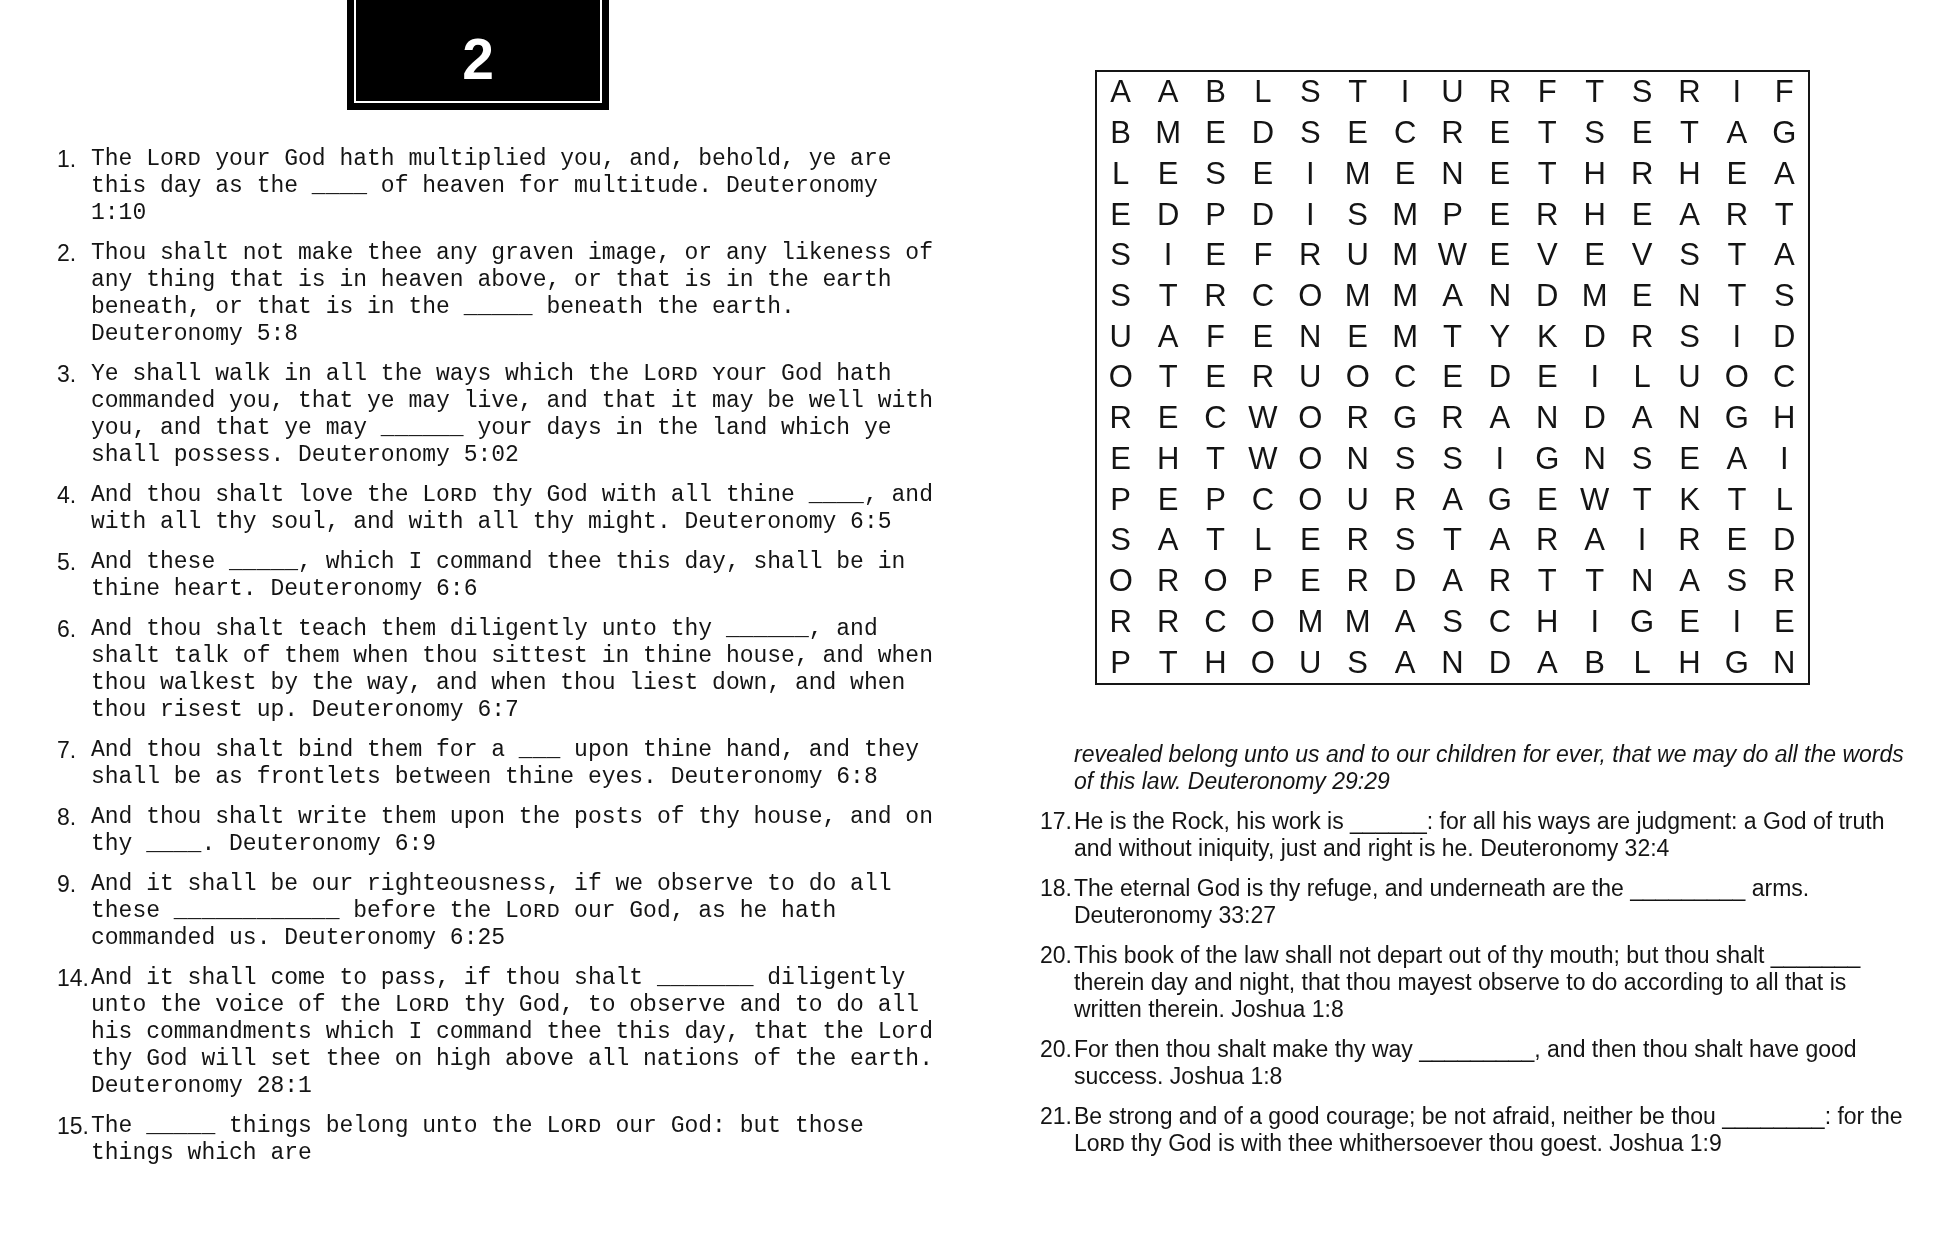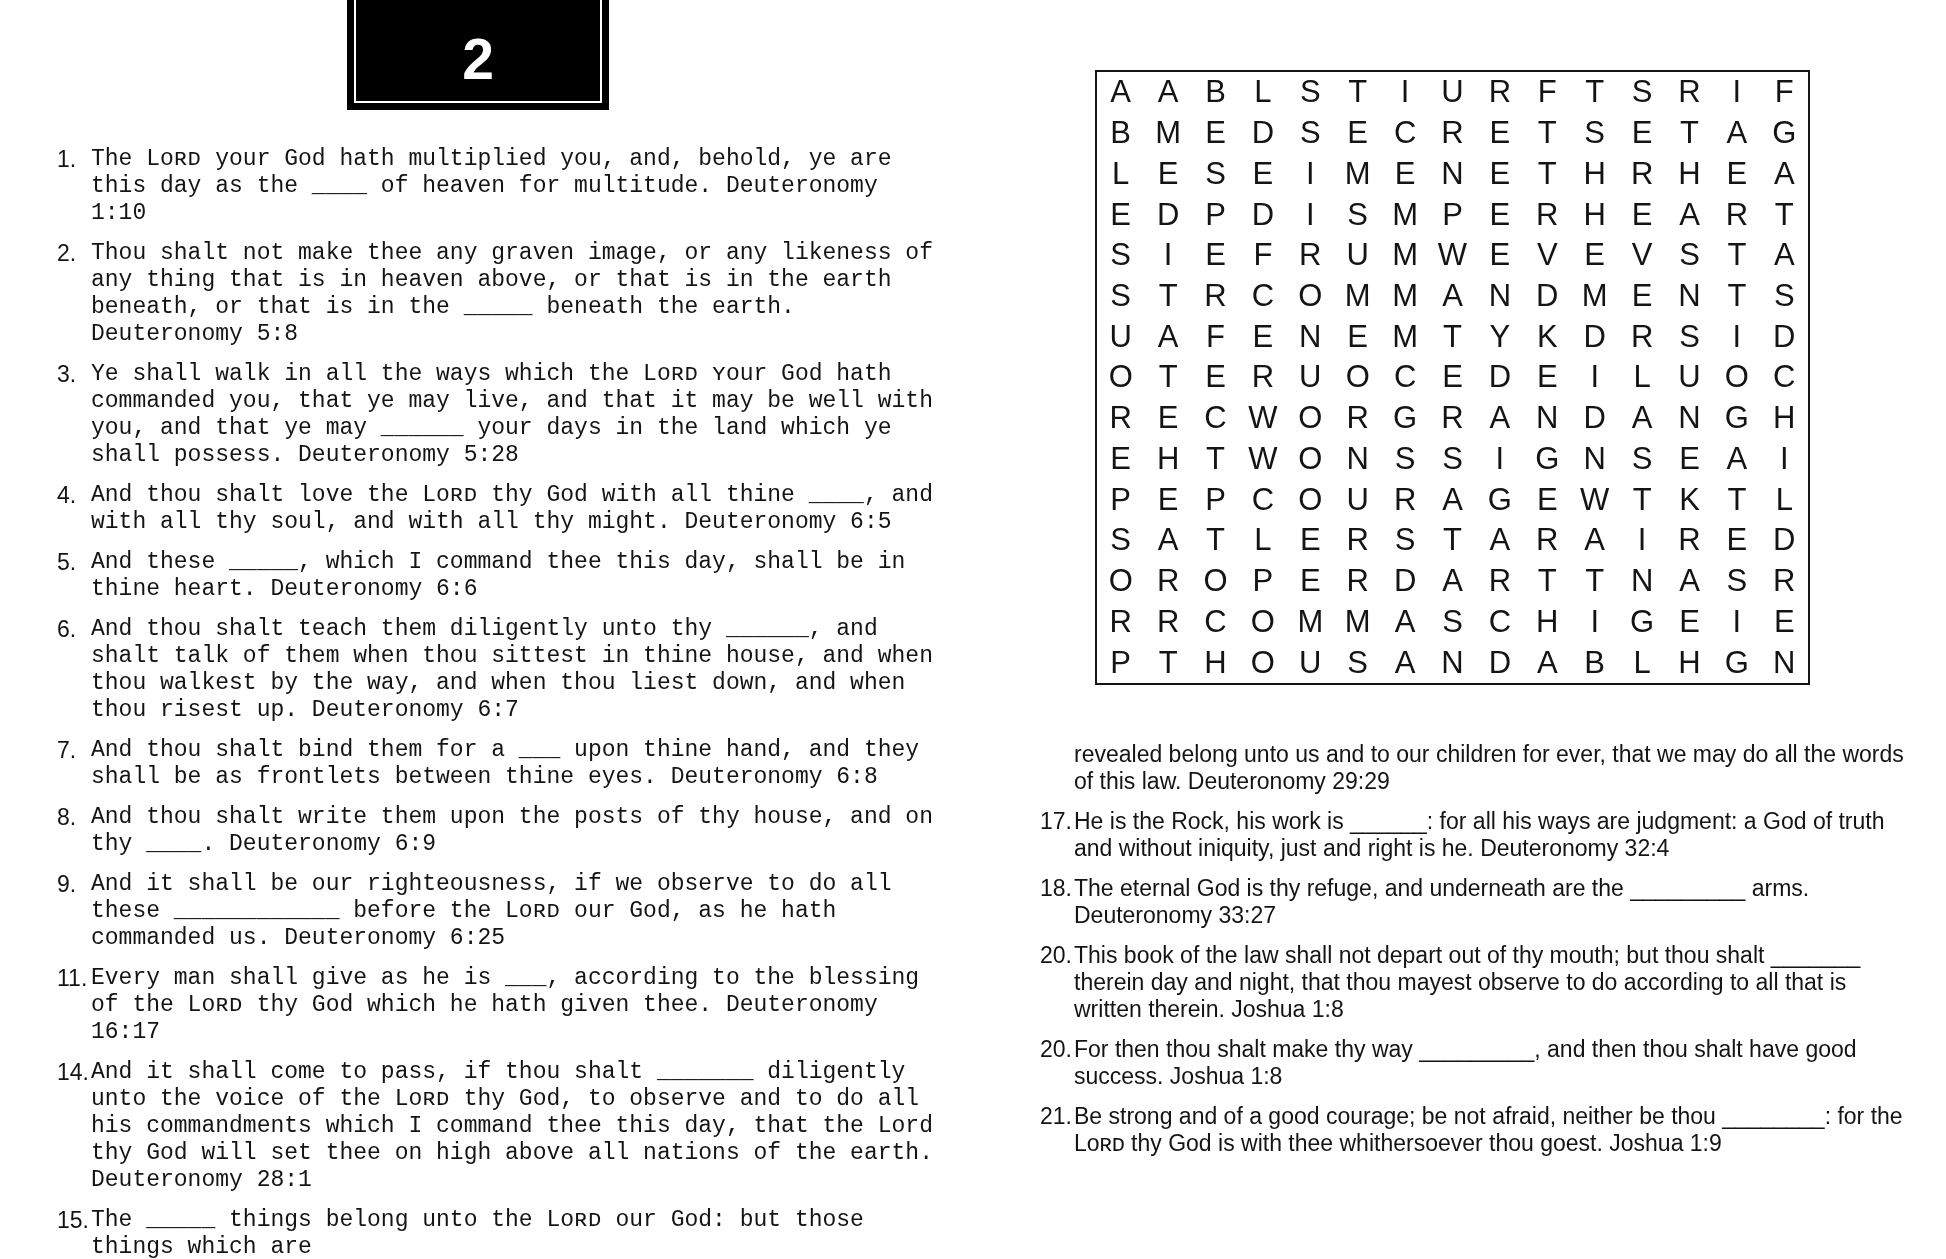--- a/index.html
+++ b/index.html
@@ -27,21 +27,21 @@
   .cell { display:flex; align-items:center; justify-content:center; font-size:31px; color:#141414; }
 
   
   .col { position:absolute; font-size:23px; line-height:27px; color:#141414; }
   .left-col  { left:57px;  top:146px; width:882px; }
   .right-col { left:1040px; top:741px; width:884px; }
   .item { display:flex; margin:0 0 13px 0; }
   .num { width:34px; flex-shrink:0; }
   .left-col .txt  { width:846px;font-family:Liberation Mono, monospace; }
   .right-col .txt { width:838px; }
-  .intro { margin:0 0 13px 34px; width:838px; }
+  .intro { margin:0 0 13px 34px; width:838px;font-style:italic; }
 </style>
 </head>
 <body>
 
 <div class="page">
 
   <div class="title-box">
     <div class="title-inner"></div>
     <div class="title-num">2</div>
   </div>
@@ -278,21 +278,21 @@
       <div class="item">
         <span class="num">1.</span>
         <div class="txt">The Lᴏʀᴅ your God hath multiplied you, and, behold, ye are this day as the ____ of heaven for multitude. Deuteronomy 1:10</div>
       </div>
       <div class="item">
         <span class="num">2.</span>
         <div class="txt">Thou shalt not make thee any graven image, or any likeness of any thing that is in heaven above, or that is in the earth beneath, or that is in the _____ beneath the earth. Deuteronomy 5:8</div>
       </div>
       <div class="item">
         <span class="num">3.</span>
-        <div class="txt">Ye shall walk in all the ways which the Lᴏʀᴅ ʏour God hath commanded you, that ye may live, and that it may be well with you, and that ye may ______ your days in the land which ye shall possess. Deuteronomy 5:28</div>
+        <div class="txt">Ye shall walk in all the ways which the Lᴏʀᴅ ʏour God hath commanded you, that ye may live, and that it may be well with you, and that ye may ______ your days in the land which ye shall possess. Deuteronomy 5:02</div>
       </div>
       <div class="item">
         <span class="num">4.</span>
         <div class="txt">And thou shalt love the Lᴏʀᴅ thy God with all thine ____, and with all thy soul, and with all thy might. Deuteronomy 6:5</div>
       </div>
       <div class="item">
         <span class="num">5.</span>
         <div class="txt">And these _____, which I command thee this day, shall be in thine heart. Deuteronomy 6:6</div>
       </div>
       <div class="item">
@@ -305,24 +305,20 @@
       </div>
       <div class="item">
         <span class="num">8.</span>
         <div class="txt">And thou shalt write them upon the posts of thy house, and on thy ____. Deuteronomy 6:9</div>
       </div>
       <div class="item">
         <span class="num">9.</span>
         <div class="txt">And it shall be our righteousness, if we observe to do all these ____________ before the Lᴏʀᴅ our God, as he hath commanded us. Deuteronomy 6:25</div>
       </div>
       <div class="item">
-        <span class="num">11.</span>
-        <div class="txt">Every man shall give as he is ___, according to the blessing of the Lᴏʀᴅ thy God which he hath given thee. Deuteronomy 16:17</div>
-      </div>
-      <div class="item">
         <span class="num">14.</span>
         <div class="txt">And it shall come to pass, if thou shalt _______ diligently unto the voice of the Lᴏʀᴅ thy God, to observe and to do all his commandments which I command thee this day, that the Lord thy God will set thee on high above all nations of the earth. Deuteronomy 28:1</div>
       </div>
       <div class="item">
         <span class="num">15.</span>
         <div class="txt">The _____ things belong unto the Lᴏʀᴅ our God: but those things which are</div>
       </div>
     </div>
 
   <div class="col right-col" id="right-col">

